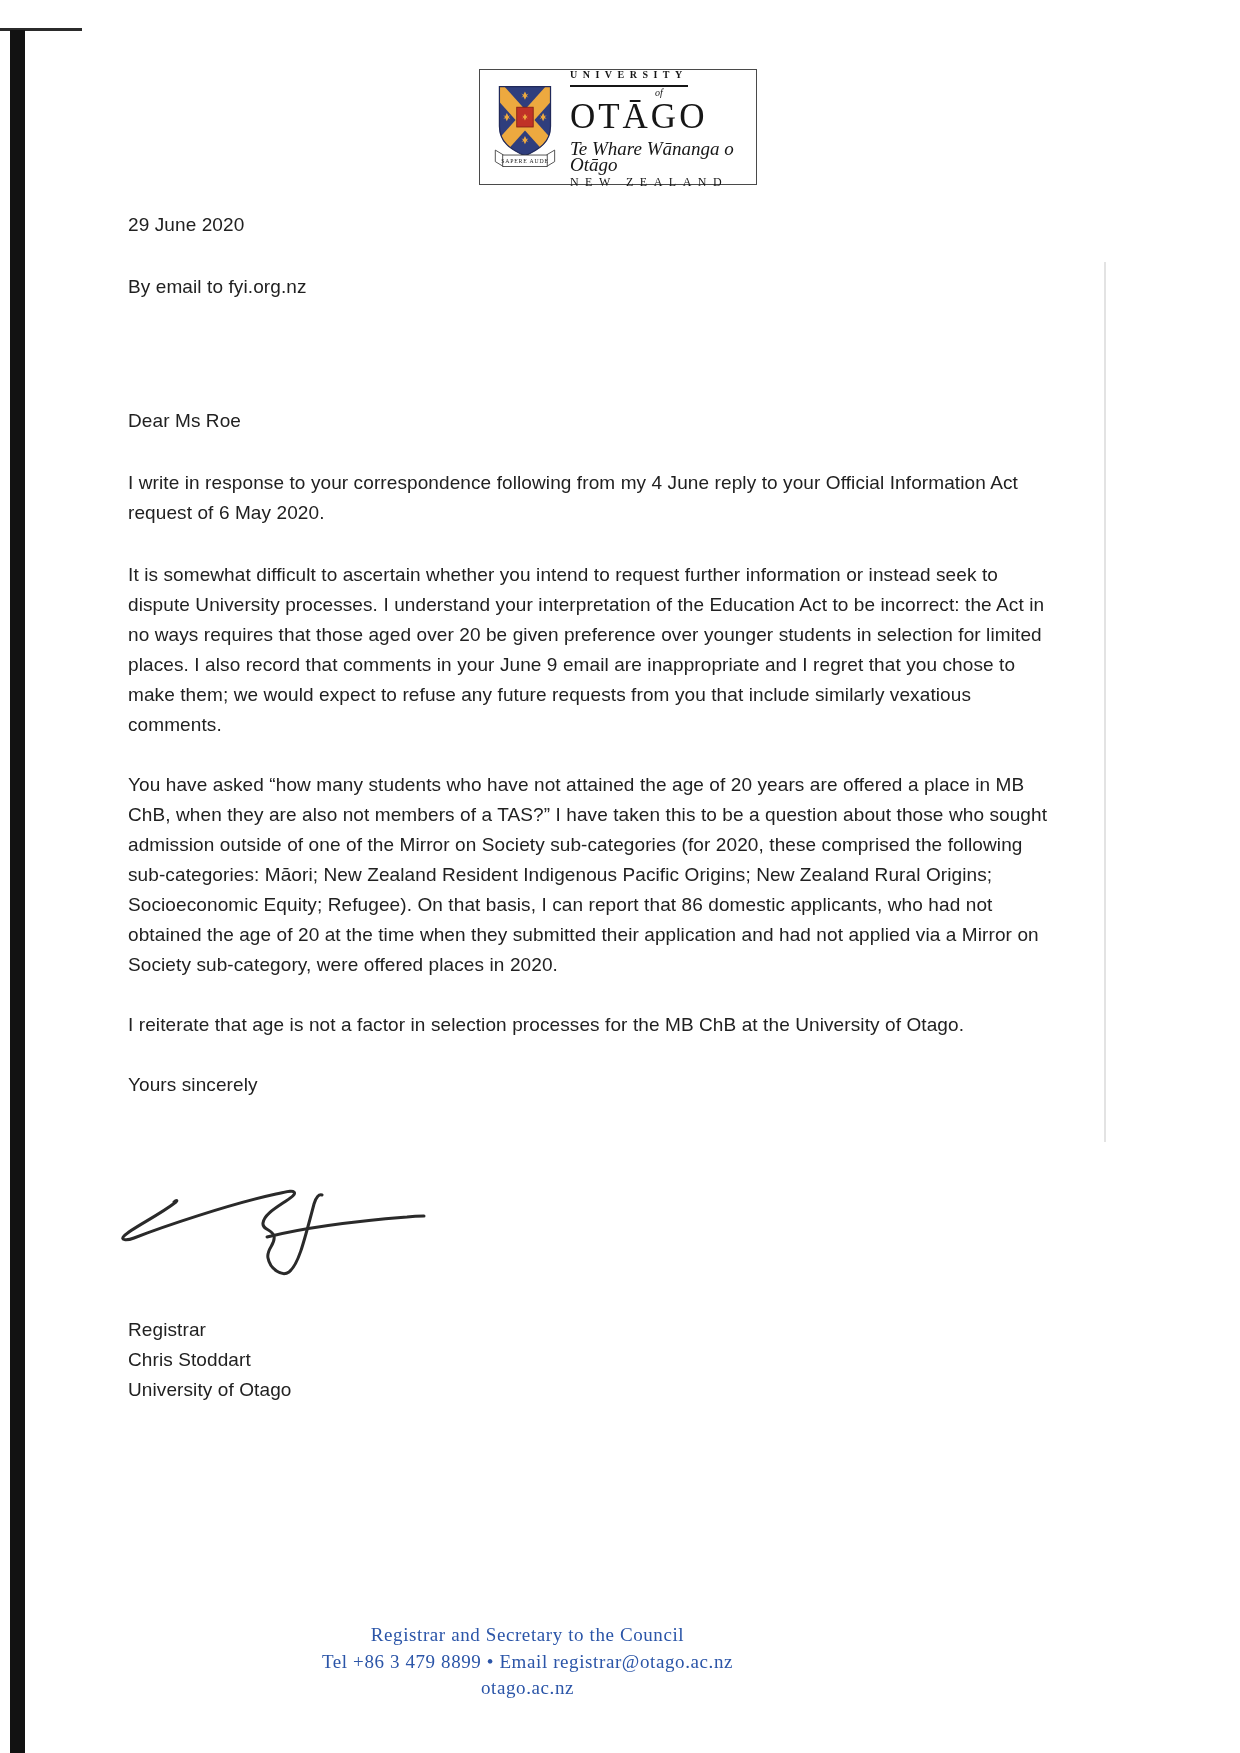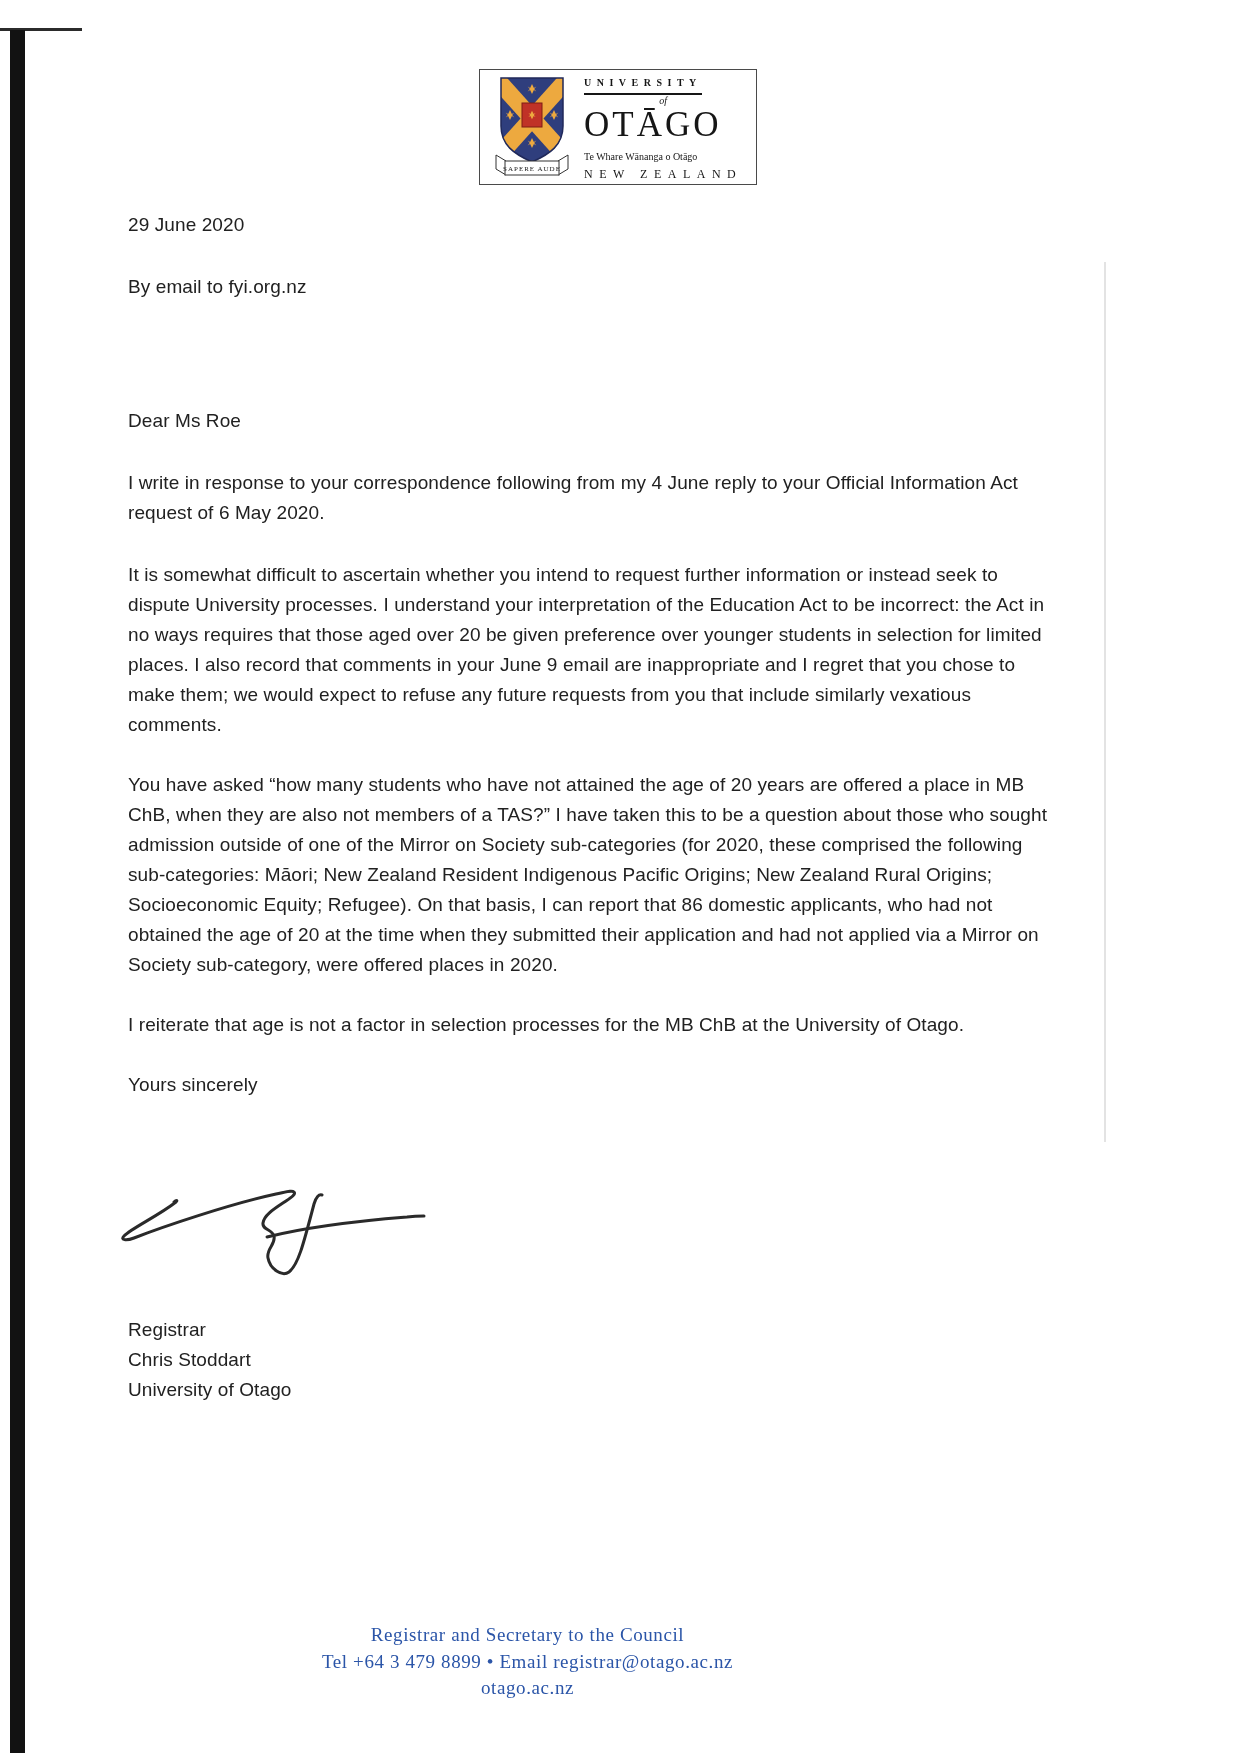--- a/index.html
+++ b/index.html
@@ -17,21 +17,21 @@
   
   .logo-box{
     left:479px;top:69px;width:278px;height:116px;border:1px solid #4a4a4a;
     display:flex;align-items:center;gap:12px;padding:4px 8px 4px 12px;box-sizing:border-box;
     background:#fff;
   }
   .logo-text{display:flex;flex-direction:column;align-items:flex-start;font-family:"Liberation Serif",serif;color:#161616;}
   .logo-university{font-size:10px;font-weight:700;letter-spacing:5.5px;border-bottom:2.5px solid #161616;padding-bottom:2px;line-height:17px;}
   .logo-of{font-size:10px;font-style:italic;align-self:center;line-height:10px;margin:1px 0 0 0;}
   .logo-otago{font-size:35px;letter-spacing:3px;line-height:38px;font-weight:400;}
-  .logo-maori{font-size:10px;line-height:16px;margin-top:5px;}
+  .logo-maori{font-size:19px;font-style:italic;line-height:16px;margin-top:5px;}
   .logo-nz{font-size:12px;letter-spacing:6.5px;line-height:14px;margin-top:2px;}
 
   
   .block{left:128px;}
   .body-text{font-size:19px;line-height:30px;width:920px;letter-spacing:0.1px;color:#212121;}
   .date{top:210px;}
   .addressee{top:272px;}
   .salutation{top:406px;}
   .p1{top:468px;}
   .p2{top:560px;}
@@ -126,17 +126,17 @@
   </svg>
 
   <div class="abs block signer body-text">
     <div>Registrar</div>
     <div>Chris Stoddart</div>
     <div>University of Otago</div>
   </div>
 
   <div class="abs footer">
     <div>Registrar and Secretary to the Council</div>
-    <div>Tel +64 3 479 8899 • Email registrar@otago.ac.nz</div>
+    <div>Tel +86 3 479 8899 • Email registrar@otago.ac.nz</div>
     <div>otago.ac.nz</div>
   </div>
 
 </div>
 
 </body></html>

